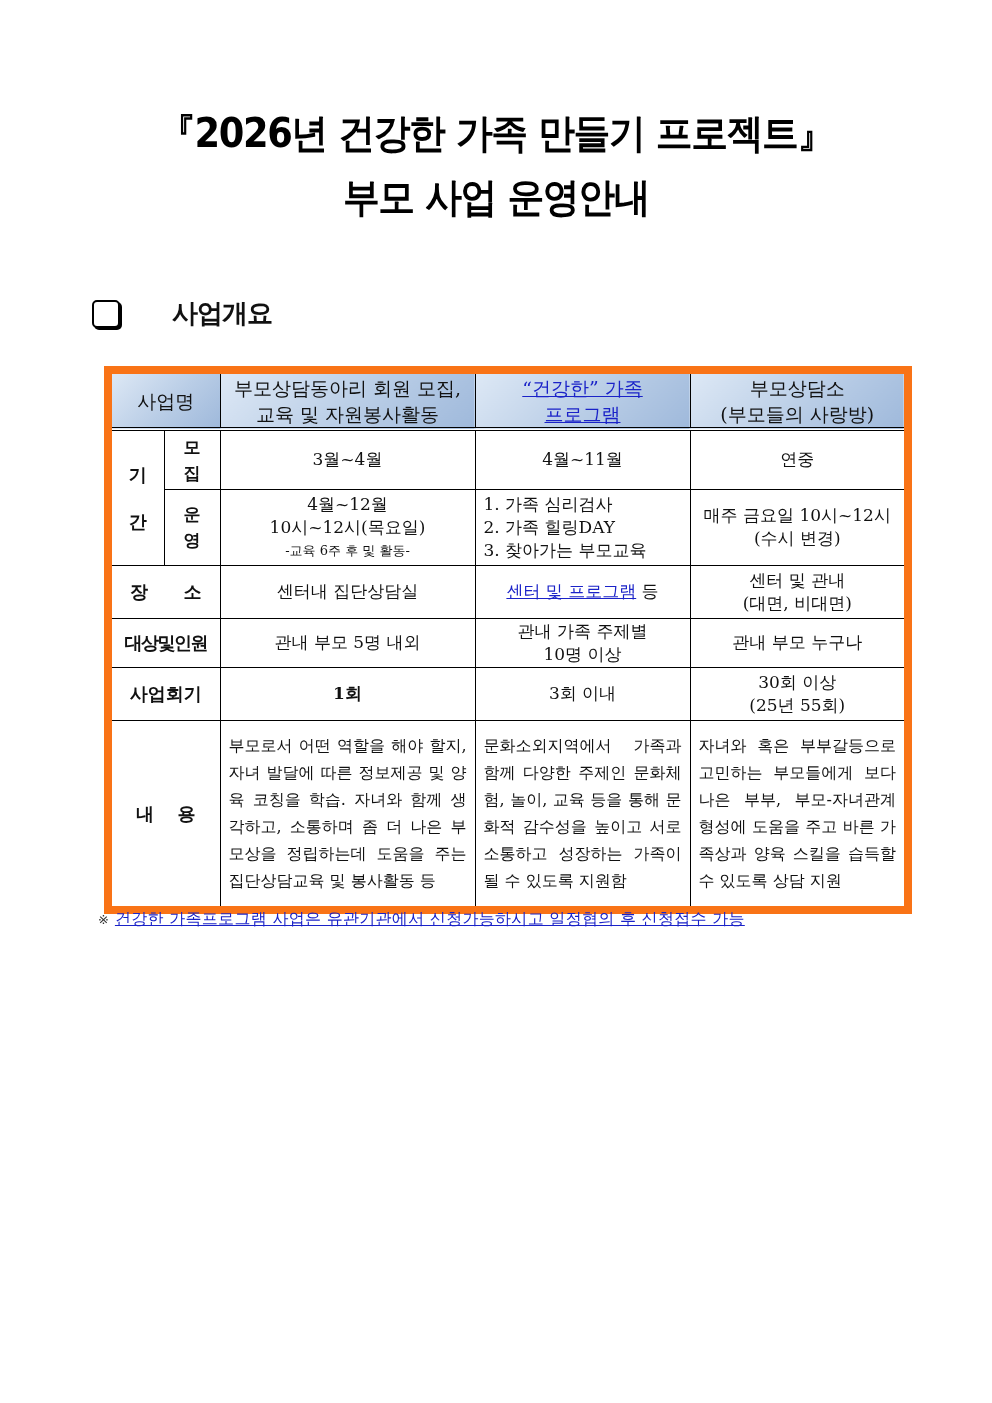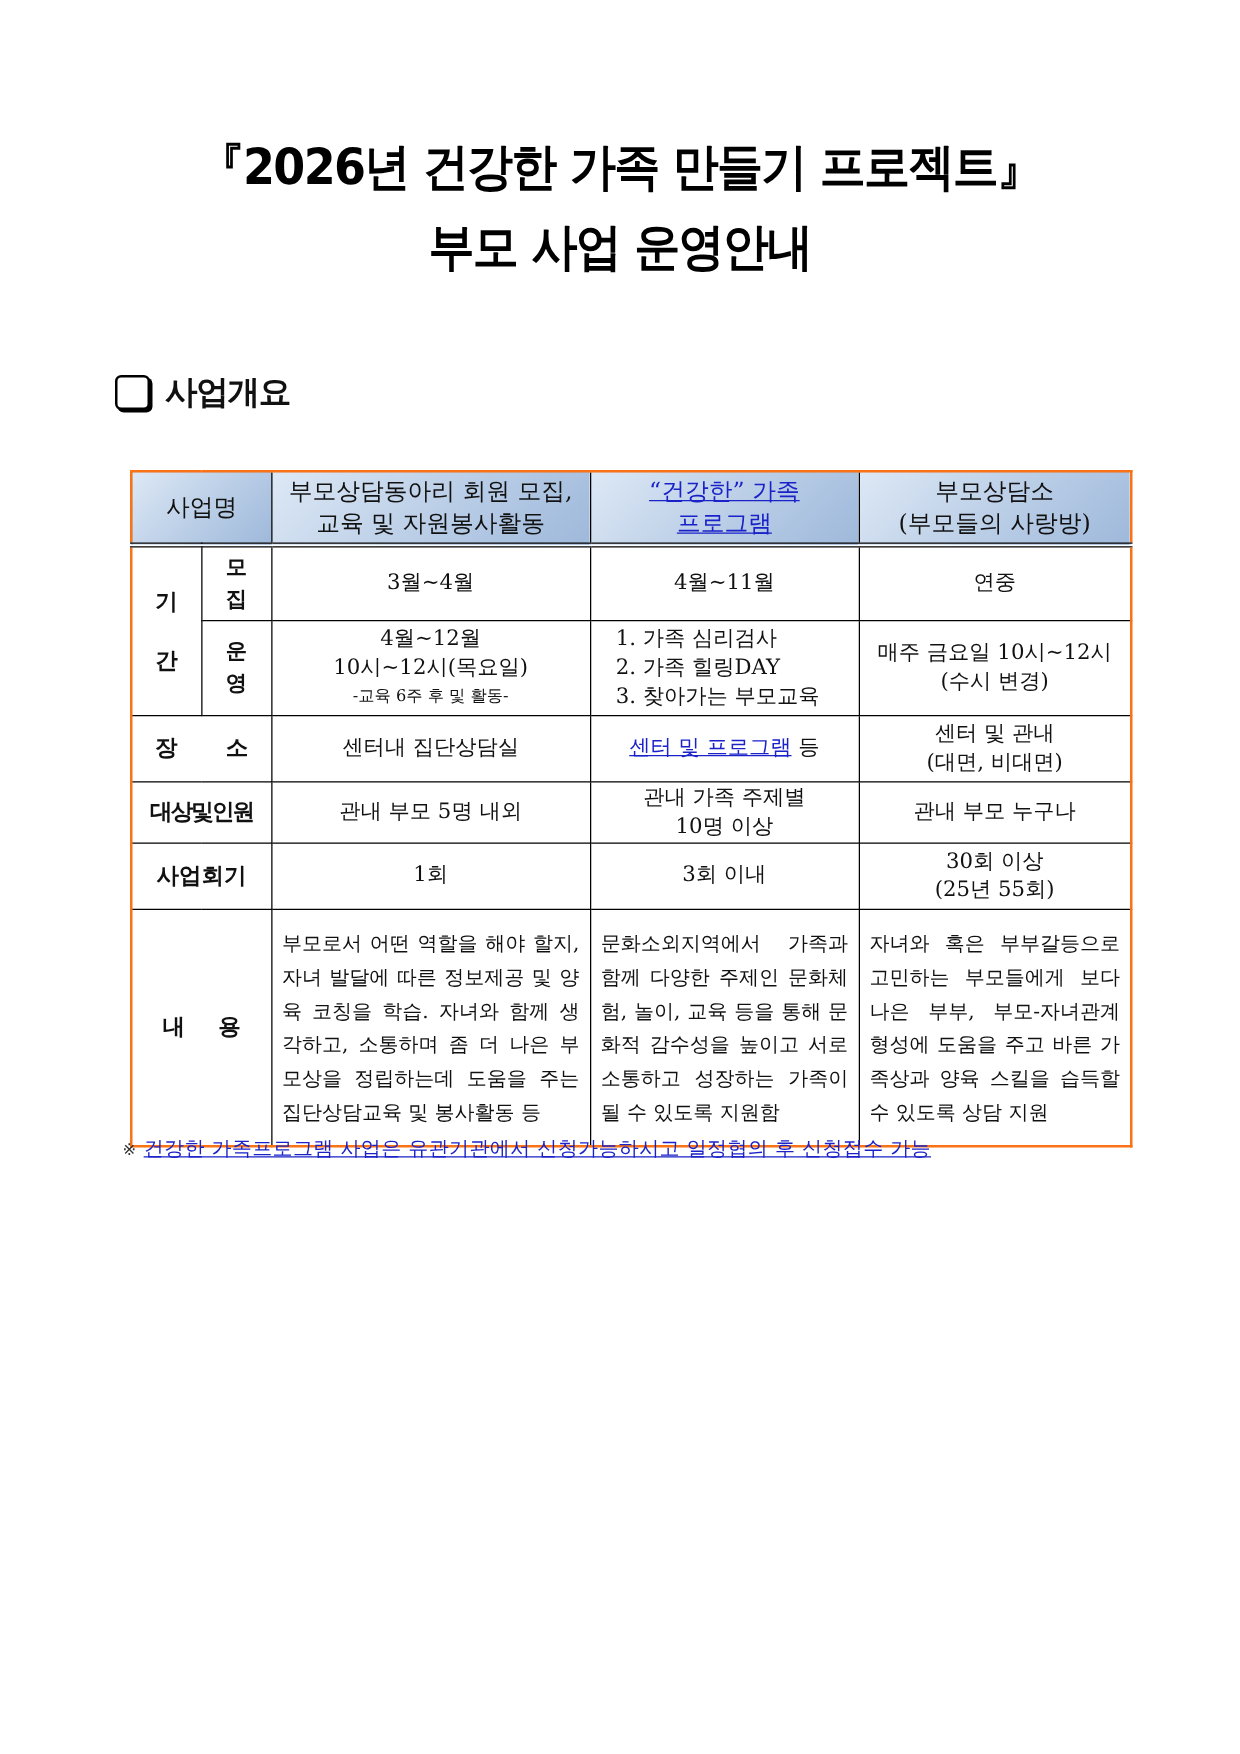--- a/index.html
+++ b/index.html
@@ -7,35 +7,35 @@
          font-family: "DejaVu Serif", "Liberation Serif", serif; color: #111; }
   .title { position: absolute; left: 0; width: 992px; text-align: center;
            font-family: "DejaVu Sans", "Liberation Sans", sans-serif; font-weight: bold;
            font-size: 40px; letter-spacing: -1.5px; color: #000; transform: scaleX(0.92); }
   .t1 { top: 106px; }
   .t2 { top: 170px; }
   .section { position: absolute; left: 92px; top: 296px; display: flex; align-items: center; gap: 12px; }
   .checkbox { width: 24px; height: 24px; border: 2px solid #000; border-radius: 5px;
               box-shadow: 2px 2px 0 #000; background: #fff; }
   .section-label { font-family: "DejaVu Sans", "Liberation Sans", sans-serif; font-weight: bold;
-                   font-size: 26px; letter-spacing: -1px; }
-  table { position: absolute; left: 104px; top: 376px; width: 800px; border-collapse: collapse;
-          table-layout: fixed; border: 2px solid #f97316; }
+                   font-size: 26px; letter-spacing: -1px; margin-left: 40px; }
+  table { position: absolute; left: 104px; top: 366px; width: 800px; border-collapse: collapse;
+          table-layout: fixed; border: 8px solid #f97316; }
   td, th { border: 1px solid #000; text-align: center; vertical-align: middle; padding: 0 6px;
            font-size: 17px; font-weight: normal; line-height: 23px; }
   th { background: linear-gradient(135deg, #dde8f5 0%, #b9cde6 55%, #9fb9db 100%);
        font-size: 19px; line-height: 26px; border-bottom: 4px double #000; }
   .lbl { font-family: "DejaVu Sans", "Liberation Sans", sans-serif; font-weight: bold; font-size: 18px; }
   .lbl-sp { display: flex; justify-content: space-between; padding: 0 12px; }
   .sub { font-size: 17px; line-height: 26px; }
   .small { font-size: 13px; text-align: center; }
   .link { color: #1a22c8; text-decoration: underline; }
   .left { text-align: left; }
   .justify { text-align: justify; font-size: 16px; line-height: 27px; padding: 4px 8px; margin-top: 44px; }
-  .bold { font-weight: normal; }
+  .bold { font-weight: bold; }
   .note { position: absolute; left: 98px; top: 909px; font-family: "DejaVu Sans", "Liberation Sans", sans-serif;
           font-size: 16px; color: #1a22c8; }
   .note .mark { color: #333; font-size: 13px; margin-right: 6px; }
   .note .txt { text-decoration: underline; letter-spacing: 0.3px; text-align: right; }
 </style>
 </head>
 <body>
 
 <div class="title t1">『2026년 건강한 가족 만들기 프로젝트』</div>
 <div class="title t2">부모 사업 운영안내</div>
@@ -91,21 +91,21 @@
   <tr style="height:76px">
     <td class="lbl sub">
       <div>운</div>
       <div>영</div>
     </td>
     <td>
       <div>4월~12월</div>
       <div>10시~12시(목요일)</div>
       <div class="small">-교육 6주 후 및 활동-</div>
     </td>
-    <td class="left" style="padding-left:20px">
+    <td class="left" style="padding-left:8px">
       <div>1. 가족 심리검사</div>
       <div>2. 가족 힐링DAY</div>
       <div>3. 찾아가는 부모교육</div>
     </td>
     <td>
       <div>매주 금요일 10시~12시</div>
       <div>(수시 변경)</div>
     </td>
   </tr>
 

